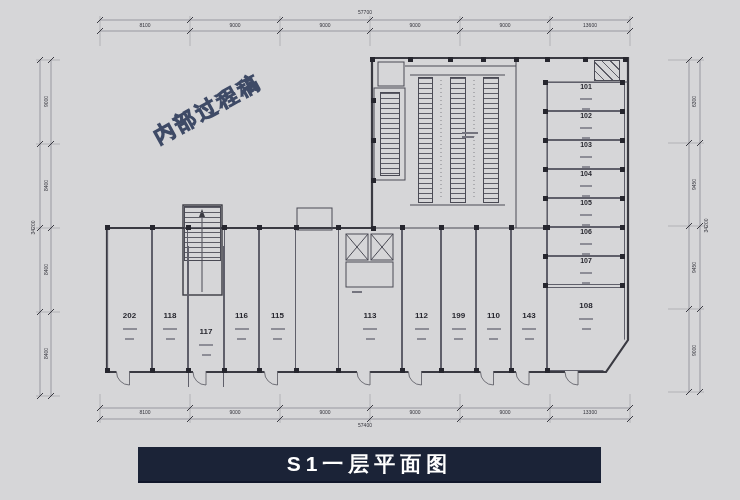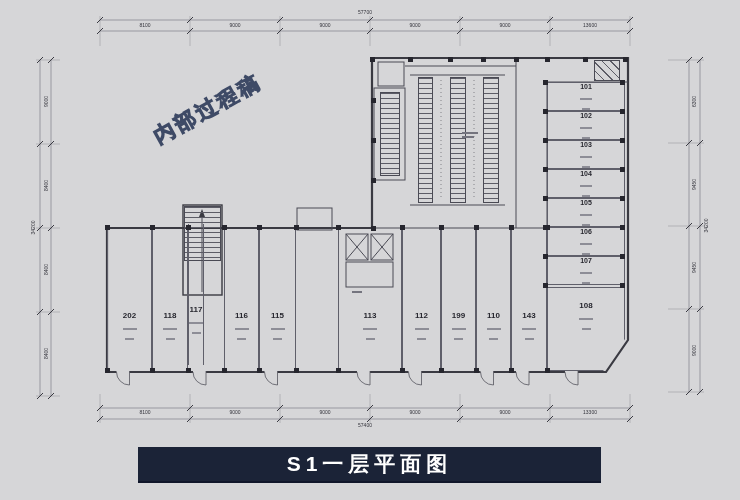--- a/index.html
+++ b/index.html
@@ -199,21 +199,21 @@
 <div class="room-cell bottom" style="left: 107px; top: 230px; width: 45px; height: 141px;">
       <div class="rnum">202</div>
       <div class="rbar w1"></div>
       <div class="rbar w2"></div>
     </div>
     <div class="room-cell bottom" style="left: 152px; top: 230px; width: 36px; height: 141px;">
       <div class="rnum">118</div>
       <div class="rbar w1"></div>
       <div class="rbar w2"></div>
     </div>
-    <div class="room-cell bottom" style="left: 188px; top: 224px; width: 16px; height: 141px;">
+    <div class="room-cell bottom" style="left: 188px; top: 246px; width: 36px; height: 141px;">
       <div class="rnum">117</div>
       <div class="rbar w1"></div>
       <div class="rbar w2"></div>
     </div>
     <div class="room-cell bottom" style="left: 224px; top: 230px; width: 35px; height: 141px;">
       <div class="rnum">116</div>
       <div class="rbar w1"></div>
       <div class="rbar w2"></div>
     </div>
     <div class="room-cell bottom" style="left: 259px; top: 230px; width: 37px; height: 141px;">

